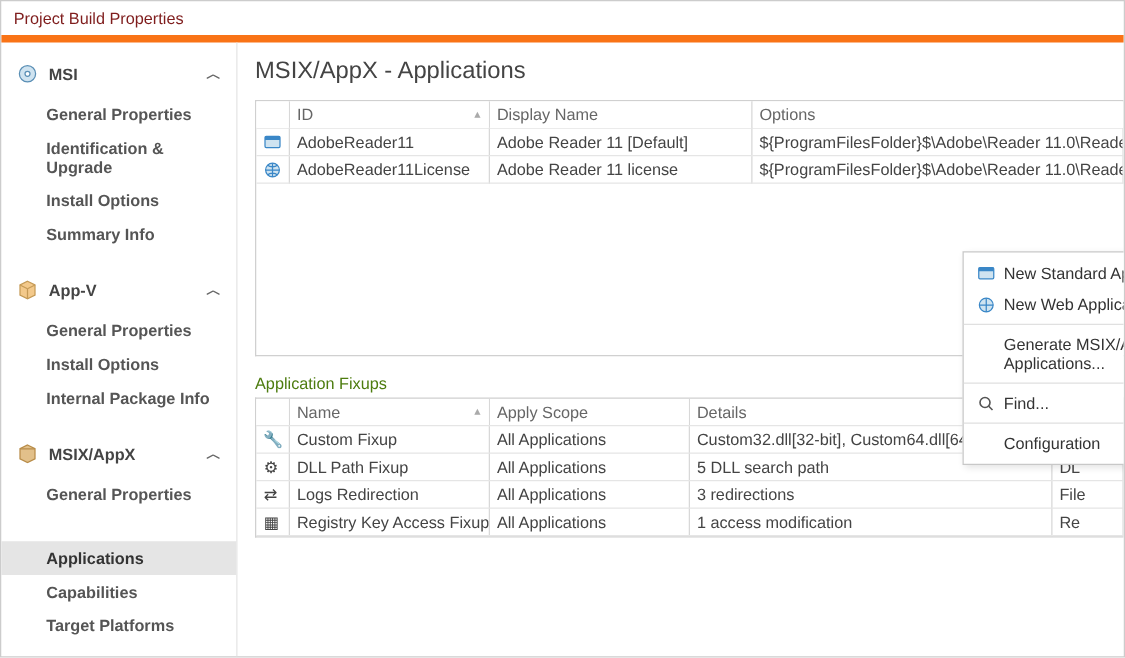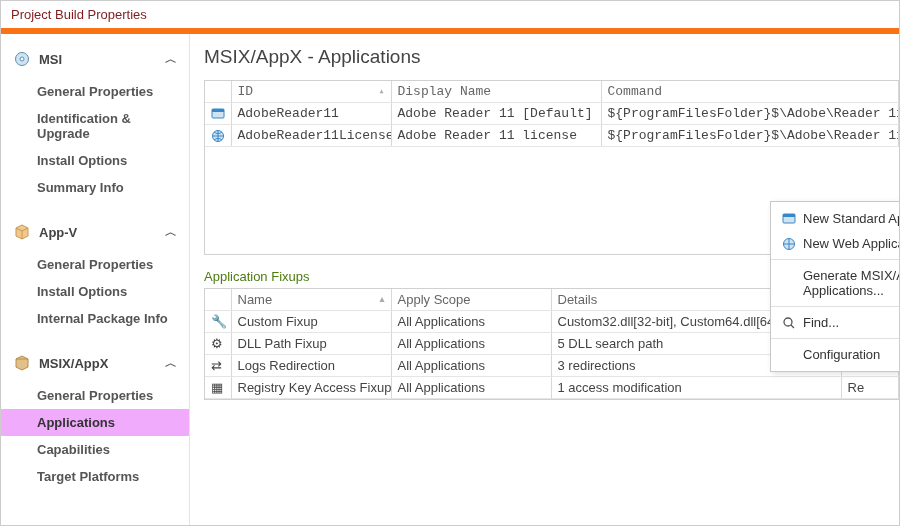--- a/index.html
+++ b/index.html
@@ -6,31 +6,31 @@
 body { font-family: "Segoe UI", Tahoma, sans-serif; font-size: 13px; color: #333; background: #fff; width: 900px; height: 526px; overflow: hidden; border: 1px solid #ccc; }
 .window-title { padding: 6px 10px; font-size: 13px; color: #7f1d1d; border-bottom: 6px solid #f97316; }
 .main { display: flex; height: calc(100% - 28px); }
 .sidebar { width: 189px; border-right: 1px solid #e5e5e5; padding: 8px 0; }
 .side-section { margin-bottom: 8px; }
 .side-header { display: flex; align-items: center; padding: 8px 12px; cursor: pointer; font-weight: 600; color: #444; }
 .side-header .icn { width: 18px; height: 18px; margin-right: 8px; display: inline-flex; align-items: center; justify-content: center; }
 .side-header .chev { margin-left: auto; color: #666; font-size: 12px; }
 .side-items { padding: 2px 0 6px 0; }
 .side-item { padding: 6px 12px 6px 36px; color: #555; cursor: pointer; font-weight: bold; }
-.side-item.selected { background: #f0abfc; color: #333; }
+.side-item.selected { background: #e5e5e5; color: #333; margin-top: 24px; }
 .content { flex: 1; padding: 12px 0 12px 14px; position: relative; overflow: hidden; }
 h1.page-title { font-size: 19px; font-weight: 400; color: #444; margin-bottom: 12px; }
 .grid { border: 1px solid #d0d0d0; border-right: none; }
 .grid table { width: 100%; border-collapse: collapse; table-layout: fixed; }
 .grid th, .grid td { border-right: 1px solid #d8d8d8; border-bottom: 1px solid #e5e5e5; padding: 3px 6px; text-align: left; font-weight: 400; color: #444; white-space: nowrap; overflow: hidden; text-overflow: clip; }
 .grid th { background: #fff; color: #666; font-size: 13px; position: relative; }
 .grid th .sort { position: absolute; right: 6px; top: 4px; color: #aaa; font-size: 10px; }
 .hdr-icon { width: 24px; }
 .row-icon { width: 24px; text-align: center; color: #3a87c7; }
-.apps-grid { height: 175px; overflow: hidden; font-family: Liberation Mono, monospace; }
+.apps-grid { height: 205px; overflow: hidden; }
 .apps-grid .body-area { height: 170px; border-top: none; }
 .section-label { margin-top: 14px; margin-bottom: 4px; color: #4d7c0f; }
 .fixups-grid { }
 .fixups-grid th.sort-col { }
 .context-menu { position: absolute; top: 167px; left: 580px; width: 235px; background: #fff; border: 1px solid #c8c8c8; box-shadow: 2px 2px 6px rgba(0,0,0,0.12); padding: 4px 0; z-index: 10; }
 .menu-item { display: flex; align-items: center; padding: 5px 10px 5px 8px; cursor: default; color: #333; }
 .menu-item .mi-icn { width: 20px; display: inline-flex; justify-content: center; color: #3a87c7; font-size: 13px; }
 .menu-item .mi-label { flex: 1; padding-left: 4px; }
 .menu-sep { height: 1px; background: #e0e0e0; margin: 3px 0; }
 svg { display: block; }
@@ -112,21 +112,21 @@
             <col style="width:26px">
             <col style="width:160px">
             <col style="width:210px">
             <col>
           </colgroup>
         <thead>
           <tr>
             <th class="hdr-icon"></th>
             <th><span>ID</span><span class="sort">▴</span></th>
             <th>Display Name</th>
-            <th>Command</th>
+            <th>Options</th>
           </tr>
         </thead>
         <tbody>
           <tr>
             <td class="row-icon">
                 <svg width="14" height="14" viewBox="0 0 14 14">
                   <rect x="1" y="2" width="12" height="9" rx="1" fill="#cfe3f0" stroke="#3a87c7"></rect>
                   <rect x="1" y="2" width="12" height="3" fill="#3a87c7"></rect>
                 </svg>
               </td>

